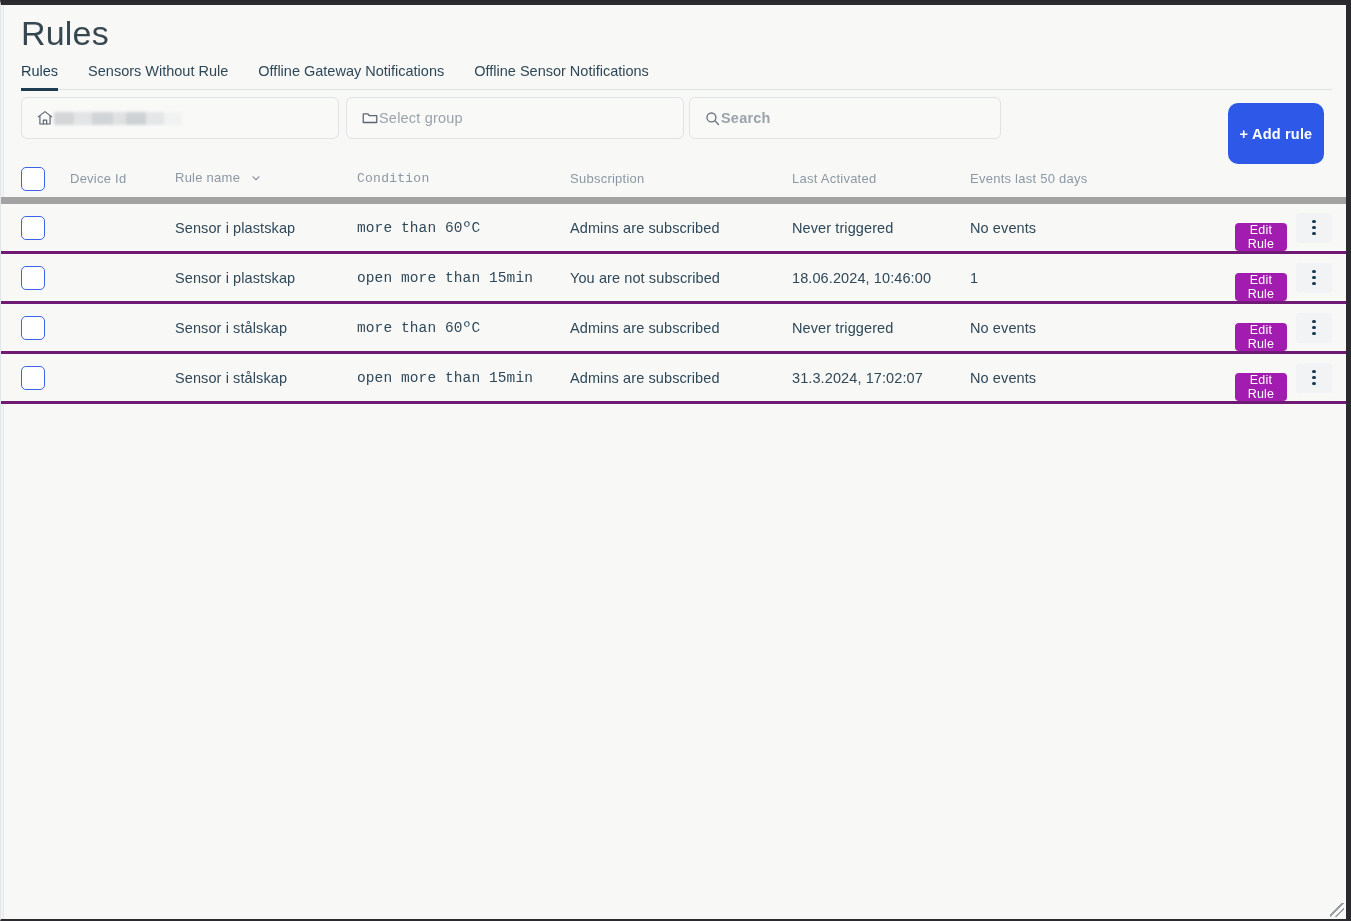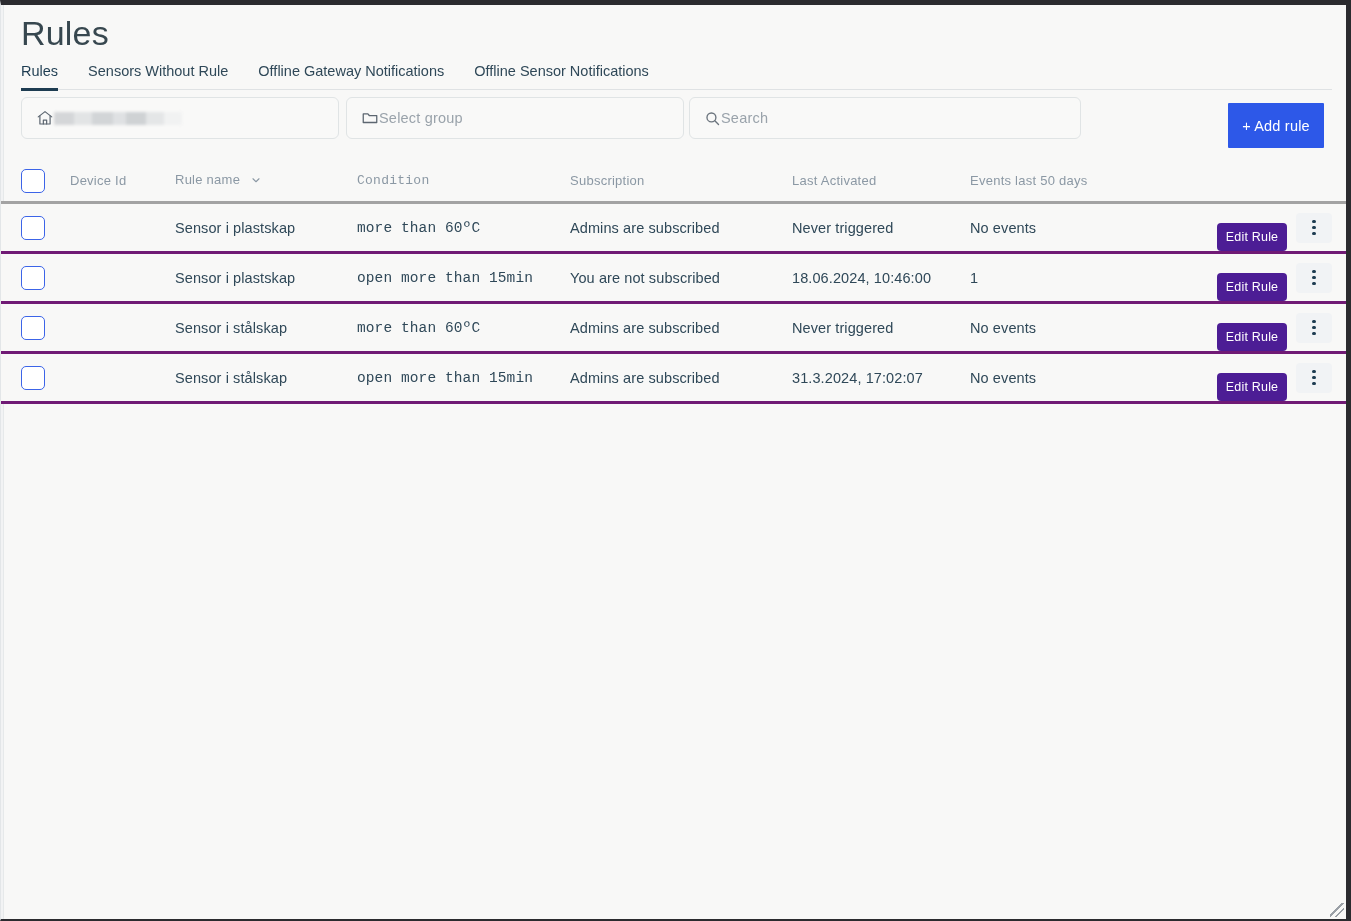--- a/index.html
+++ b/index.html
@@ -85,21 +85,21 @@
     background: #f9f9f8;
     border: 1px solid #e0e4e5;
     border-radius: 6px;
     display: flex;
     align-items: center;
     padding: 0 14px;
     gap: 0;
   }
   .field-home  { left: 0;    width: 318px; }
   .field-group { left: 325px; width: 338px; }
-  .field-search{ left: 668px; width: 392px; }
+  .field-search{ left: 668px; width: 312px; font-weight: bold; }
 
   .field .ficon { flex: 0 0 auto; display: flex; align-items: center; }
   .field .placeholder {
     font-size: 14.5px;
     color: #9aa3ab;
     letter-spacing: .2px;
   }
 
   
   .redacted {
@@ -114,50 +114,51 @@
       #cfd2d4 56%, #cfd2d4 72%,
       #e4e6e7 72%, #e4e6e7 86%,
       #f1f2f2 86%, #f1f2f2 100%);
     filter: blur(1.6px);
   }
 
   .add-rule-btn {
     position: absolute;
     right: 8px;
     top: 6px;
-    height: 45px;
+    height: 61px;
     width: 96px;
     background: #2d58e8;
     color: #ffffff;
     border: none;
-    border-radius: 1px;
+    border-radius: 10px;
     font-family: "Liberation Sans", sans-serif;
     font-size: 14.5px;
     letter-spacing: .2px;
     cursor: pointer;
+    font-weight: bold;
   }
 
   
   .table {
     position: absolute;
     left: 0;
     right: 0;
     top: 155px;
   }
   .trow {
     display: flex;
     align-items: center;
     height: 50px;
     border-bottom: 3px solid #701a75;
     padding-left: 20px;
     padding-right: 14px;
   }
   .thead {
     height: 44px;
-    border-bottom: 3px solid #a3a3a3;
+    border-bottom: 7px solid #a3a3a3;
   }
   .thead .cell {
     font-size: 13px;
     color: #8b98a4;
     letter-spacing: .25px;
   }
 
   .cell { flex: 0 0 auto; }
   .c-check { width: 49px; display: flex; align-items: center; }
   .c-device { width: 105px; }
@@ -208,23 +209,23 @@
       #e9ecec 0%, #e9ecec 9%,
       #d3d8da 9%, #d3d8da 50%,
       #d8dddf 50%, #d8dddf 66%,
       #eef0f0 66%, #eef0f0 100%);
   }
 
   .sub-green { color: #83c98c; }
   .sub-red   { color: #ec5b3b; }
 
   .edit-btn {
-    width: 70px;
+    width: 52px;
     height: 28px;
-    background: #4c1d95;
+    background: #a21caf;
     color: #ffffff;
     border: none;
     border-radius: 4px;
     font-family: "Liberation Sans", sans-serif;
     font-size: 12.5px;
     letter-spacing: .2px;
     cursor: pointer;
     margin-top: 18px;
   }
   .kebab-btn {

